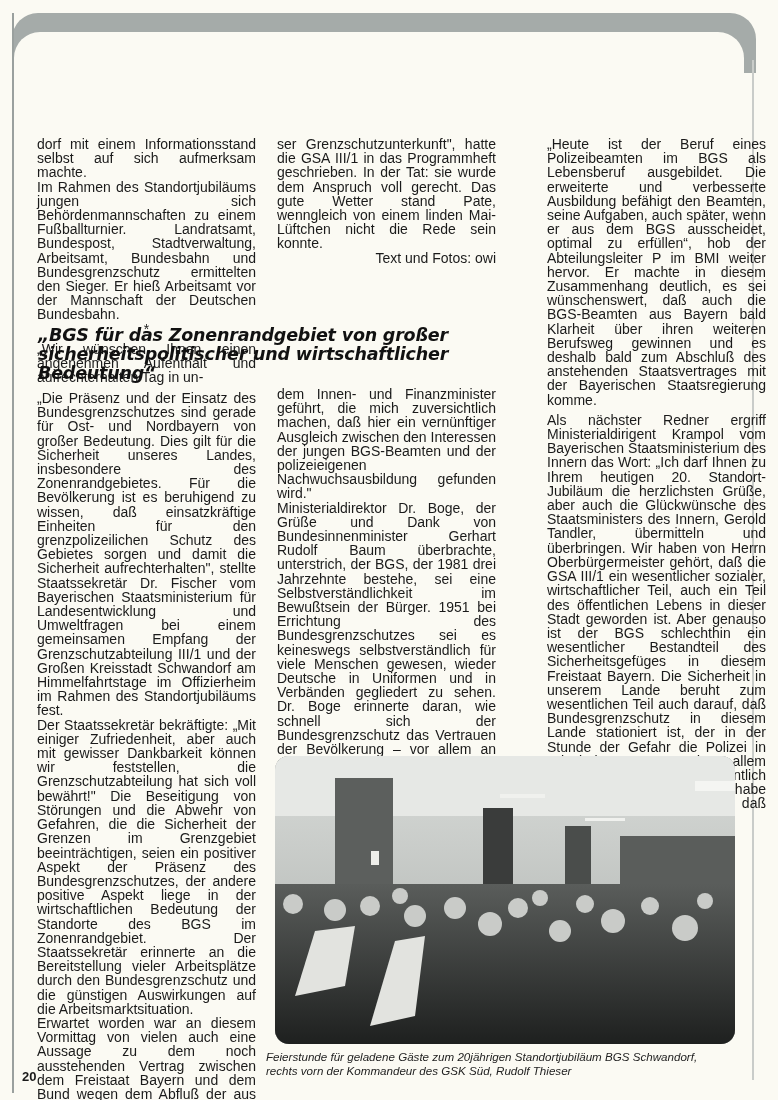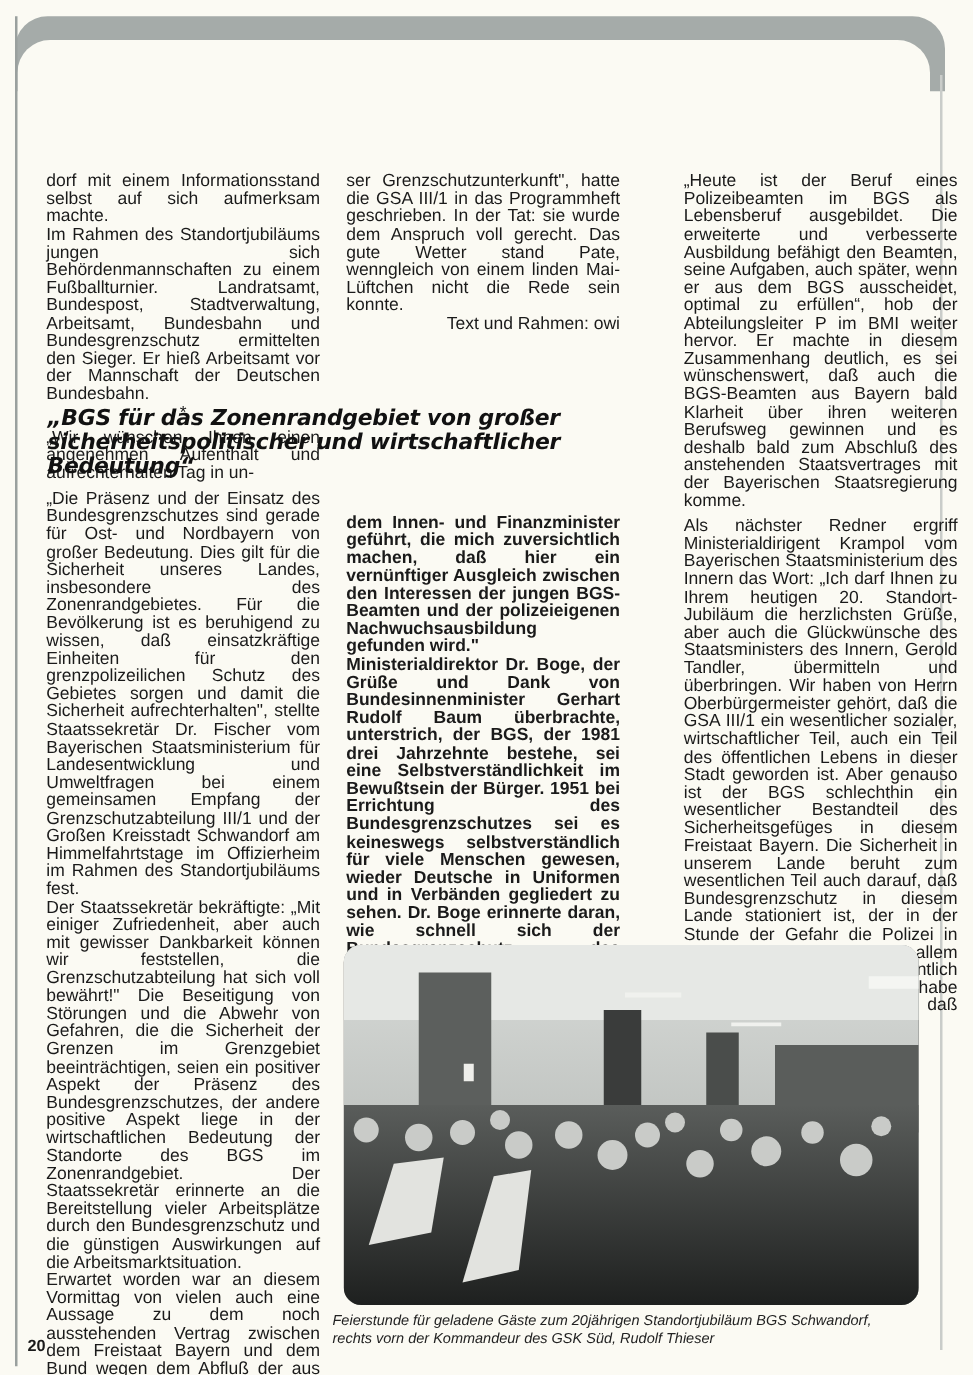--- a/index.html
+++ b/index.html
@@ -63,31 +63,31 @@
 <div class="right-edge"></div>
 
 <div class="col c1" style="top:137px;">
   <p>dorf mit einem Informationsstand selbst auf sich aufmerksam machte.</p>
   <p>Im Rahmen des Standortjubiläums jungen sich Behördenmannschaften zu einem Fußballturnier. Landratsamt, Bundespost, Stadtverwaltung, Arbeitsamt, Bundesbahn und Bundesgrenzschutz ermittelten den Sieger. Er hieß Arbeitsamt vor der Mannschaft der Deutschen Bundesbahn.</p>
   <p class="center">*</p>
   <p class="gap">„Wir wünschen Ihnen einen angenehmen Aufenthalt und aufrechterhalten Tag in un-</p>
 </div>
 <div class="col c2" style="top:137px;">
   <p>ser Grenzschutzunterkunft", hatte die GSA III/1 in das Programmheft geschrieben. In der Tat: sie wurde dem Anspruch voll gerecht. Das gute Wetter stand Pate, wenngleich von einem linden Mai-Lüftchen nicht die Rede sein konnte.</p>
-  <p class="right">Text und Rahmen: owi</p>
+  <p class="right">Text und Fotos: owi</p>
 </div>
 
 <div class="headline">„BGS für das Zonenrandgebiet von großer sicherheitspolitischer und wirtschaftlicher Bedeutung“</div>
 
 <div class="col c1" style="top:391px;">
   <p>„Die Präsenz und der Einsatz des Bundesgrenzschutzes sind gerade für Ost- und Nordbayern von großer Bedeutung. Dies gilt für die Sicherheit unseres Landes, insbesondere des Zonenrandgebietes. Für die Bevölkerung ist es beruhigend zu wissen, daß einsatzkräftige Einheiten für den grenzpolizeilichen Schutz des Gebietes sorgen und damit die Sicherheit aufrechterhalten", stellte Staatssekretär Dr. Fischer vom Bayerischen Staatsministerium für Landesentwicklung und Umweltfragen bei einem gemeinsamen Empfang der Grenzschutzabteilung III/1 und der Großen Kreisstadt Schwandorf am Himmelfahrtstage im Offizierheim im Rahmen des Standortjubiläums fest.</p>
   <p>Der Staatssekretär bekräftigte: „Mit einiger Zufriedenheit, aber auch mit gewisser Dankbarkeit können wir feststellen, die Grenzschutzabteilung hat sich voll bewährt!" Die Beseitigung von Störungen und die Abwehr von Gefahren, die die Sicherheit der Grenzen im Grenzgebiet beeinträchtigen, seien ein positiver Aspekt der Präsenz des Bundesgrenzschutzes, der andere positive Aspekt liege in der wirtschaftlichen Bedeutung der Standorte des BGS im Zonenrandgebiet. Der Staatssekretär erinnerte an die Bereitstellung vieler Arbeitsplätze durch den Bundesgrenzschutz und die günstigen Auswirkungen auf die Arbeitsmarktsituation.</p>
   <p>Erwartet worden war an diesem Vormittag von vielen auch eine Aussage zu dem noch ausstehenden Vertrag zwischen dem Freistaat Bayern und dem Bund wegen dem Abfluß der aus Bayern stammenden BGS-Beamten in die bayerischen Polizeien nach Beendigung ihrer achtjährigen Dienstzeit. Dazu Staatssekretär Dr. Fischer: „Die Bayerische Staatsregierung, der ein gutes Verhältnis zum BGS am Herzen liegt, bemüht sich derzeit, eine Lösung zu finden, die die Übernahme ermöglicht, ohen daß sich eine ungute Konkurrenz zur Ausbildung des Nachwuchses durch die Polizei ergibt. Ich habe erst vor wenigen Tagen hierüber Gespräche mit</p>
 </div>
-<div class="col c2" style="top:410px;font-weight:bold;">
+<div class="col c2" style="top:387px;">
   <p>dem Innen- und Finanzminister geführt, die mich zuversichtlich machen, daß hier ein vernünftiger Ausgleich zwischen den Interessen der jungen BGS-Beamten und der polizeieigenen Nachwuchsausbildung gefunden wird."</p>
   <p>Ministerialdirektor Dr. Boge, der Grüße und Dank von Bundesinnenminister Gerhart Rudolf Baum überbrachte, unterstrich, der BGS, der 1981 drei Jahrzehnte bestehe, sei eine Selbstverständlichkeit im Bewußtsein der Bürger. 1951 bei Errichtung des Bundesgrenzschutzes sei es keineswegs selbstverständlich für viele Menschen gewesen, wieder Deutsche in Uniformen und in Verbänden gegliedert zu sehen. Dr. Boge erinnerte daran, wie schnell sich der Bundesgrenzschutz das Vertrauen der Bevölkerung – vor allem an den Grenzen zur DDR und zur ČSSR – erworben habe, wie der BGS bei Aufstellung der Bundeswehr in 1956 dezimiert worden sei, als 10000 Beamte sozusagen das Stammpersonal der neuen deutschen Armee gestellt hätten.</p>
 </div>
 <div class="col c3" style="top:137px;">
   <p>„Heute ist der Beruf eines Polizeibeamten im BGS als Lebensberuf ausgebildet. Die erweiterte und verbesserte Ausbildung befähigt den Beamten, seine Aufgaben, auch später, wenn er aus dem BGS ausscheidet, optimal zu erfüllen“, hob der Abteilungsleiter P im BMI weiter hervor. Er machte in diesem Zusammenhang deutlich, es sei wünschenswert, daß auch die BGS-Beamten aus Bayern bald Klarheit über ihren weiteren Berufsweg gewinnen und es deshalb bald zum Abschluß des anstehenden Staatsvertrages mit der Bayerischen Staatsregierung komme.</p>
   <p class="gap">Als nächster Redner ergriff Ministerialdirigent Krampol vom Bayerischen Staatsministerium des Innern das Wort: „Ich darf Ihnen zu Ihrem heutigen 20. Standort-Jubiläum die herzlichsten Grüße, aber auch die Glückwünsche des Staatsministers des Innern, Gerold Tandler, übermitteln und überbringen. Wir haben von Herrn Oberbürgermeister gehört, daß die GSA III/1 ein wesentlicher sozialer, wirtschaftlicher Teil, auch ein Teil des öffentlichen Lebens in dieser Stadt geworden ist. Aber genauso ist der BGS schlechthin ein wesentlicher Bestandteil des Sicherheitsgefüges in diesem Freistaat Bayern. Die Sicherheit in unserem Lande beruht zum wesentlichen Teil auch darauf, daß Bundesgrenzschutz in diesem Lande stationiert ist, der in der Stunde der Gefahr die Polizei in schwierigen Lagen, und vor allem in schwierigen Lagen, wesentlich unterstützen kann. Und ich habe nie angestanden zu erklären, daß wir im Staatsministe-</p>
 </div>
 
 <div class="photo">
   <svg width="460" height="288" viewBox="0 0 460 288">

